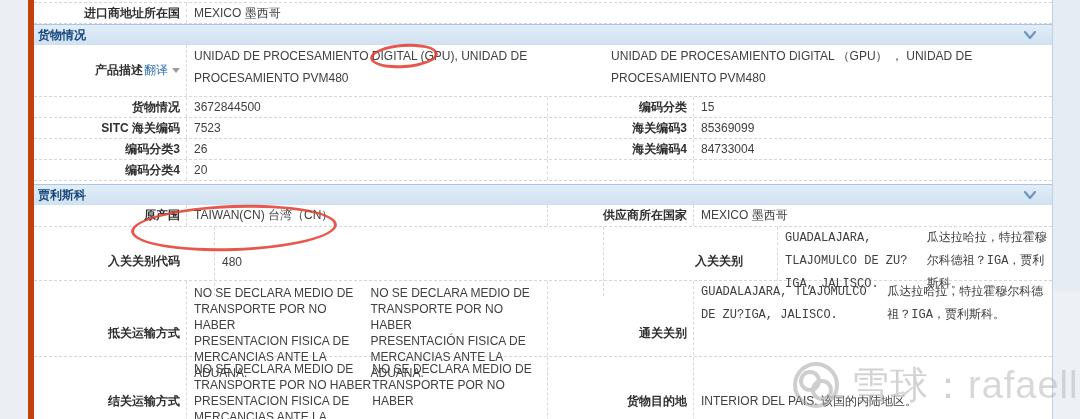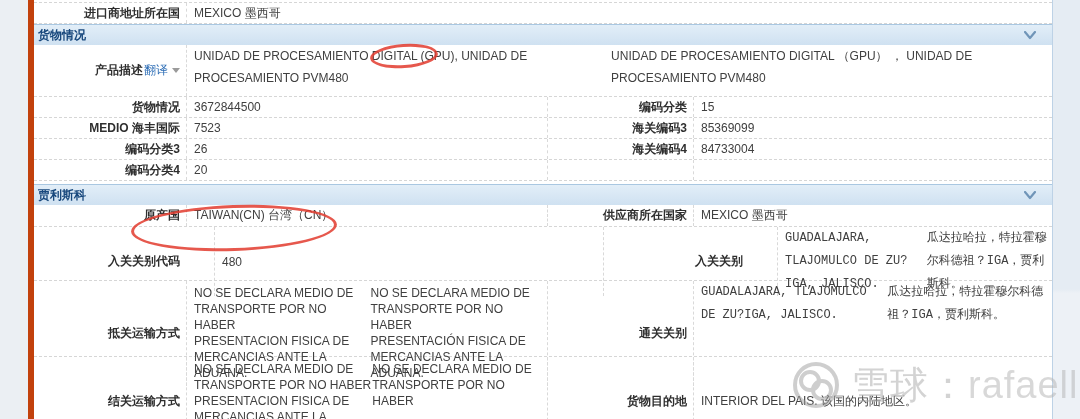--- a/index.html
+++ b/index.html
@@ -96,21 +96,21 @@
         </div>
       </div>
 
       <div class="row h21">
         <div class="lb">货物情况</div>
         <div class="vl">3672844500</div>
         <div class="lb b2">编码分类</div>
         <div class="vl">15</div>
       </div>
       <div class="row h21">
-        <div class="lb">MEDIO  海丰国际</div>
+        <div class="lb">SITC  海关编码</div>
         <div class="vl">7523</div>
         <div class="lb b2">海关编码3</div>
         <div class="vl">85369099</div>
       </div>
       <div class="row h21">
         <div class="lb">编码分类3</div>
         <div class="vl">26</div>
         <div class="lb b2">海关编码4</div>
         <div class="vl">84733004</div>
       </div>

